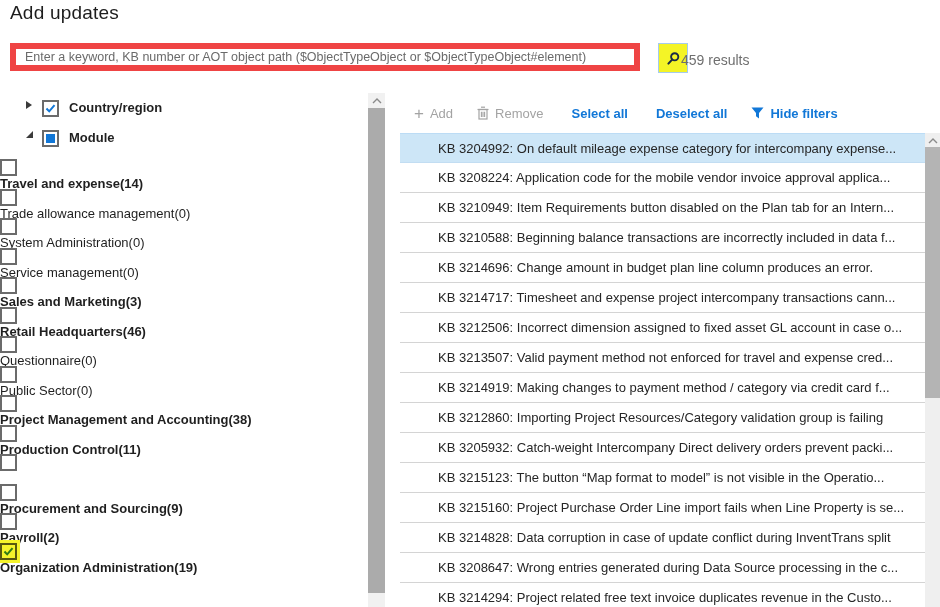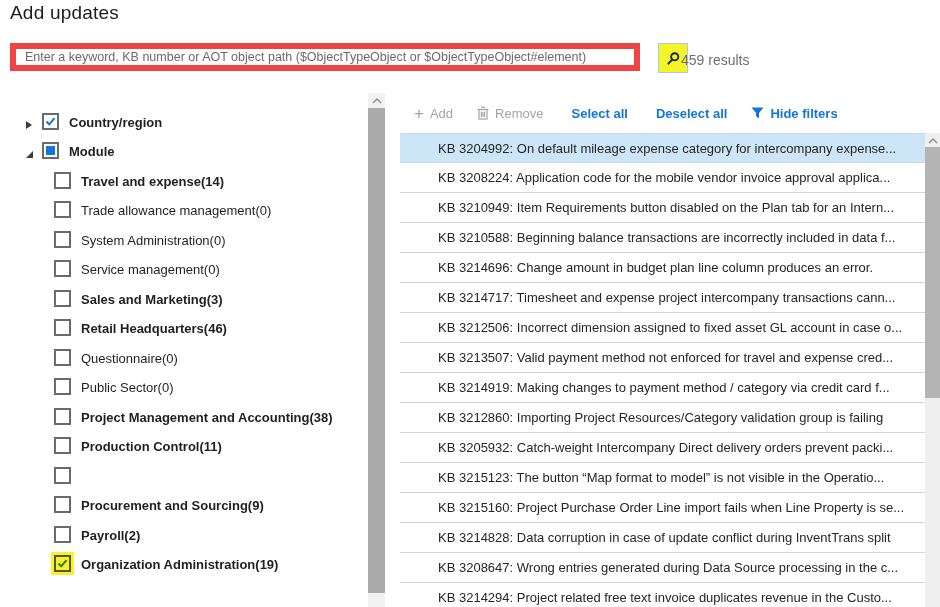--- a/index.html
+++ b/index.html
@@ -22,23 +22,23 @@
   .search-btn{
     position:absolute;left:658px;top:43px;width:30px;height:30px;box-sizing:border-box;
     background:#f4f426;border:1px solid #a5cbec;display:flex;align-items:center;justify-content:center;
     padding:0;cursor:pointer;
   }
   .results-count{position:absolute;left:681px;top:52px;font-size:14px;color:#6f6f6f;}
 
   
   .filter-panel{position:absolute;left:0;top:93px;width:390px;height:514px;}
   .filter-tree{position:absolute;left:0;top:0;width:368px;padding-top:7px;box-sizing:border-box;}
-  .tree-row{height:29.5px;display:flex;align-items:flex-end;}
+  .tree-row{height:29.5px;display:flex;align-items:flex-start;}
   .tree-row.top{padding-left:25px;}
-  .tree-row.child{padding-left:54px;}
+  .tree-row.child{flex-direction:column;}
   .arrow{width:11px;margin-right:6px;display:inline-flex;align-items:center;justify-content:flex-start;}
   .cb{
     width:17px;height:17px;box-sizing:border-box;border:2px solid #6b6b6b;background:#fff;
     display:inline-flex;align-items:center;justify-content:center;flex:none;margin-right:10px;
   }
   .cb.hl{background:#f5f32b;box-shadow:0 0 0 3px #f5f32b;border-color:#58580f;}
   .cb .ind{width:9px;height:9px;background:#1177d7;display:block;}
   .tree-label{font-size:13px;color:#1f1f1f;white-space:nowrap;}
   .tree-label.bold{font-weight:bold;}
 

